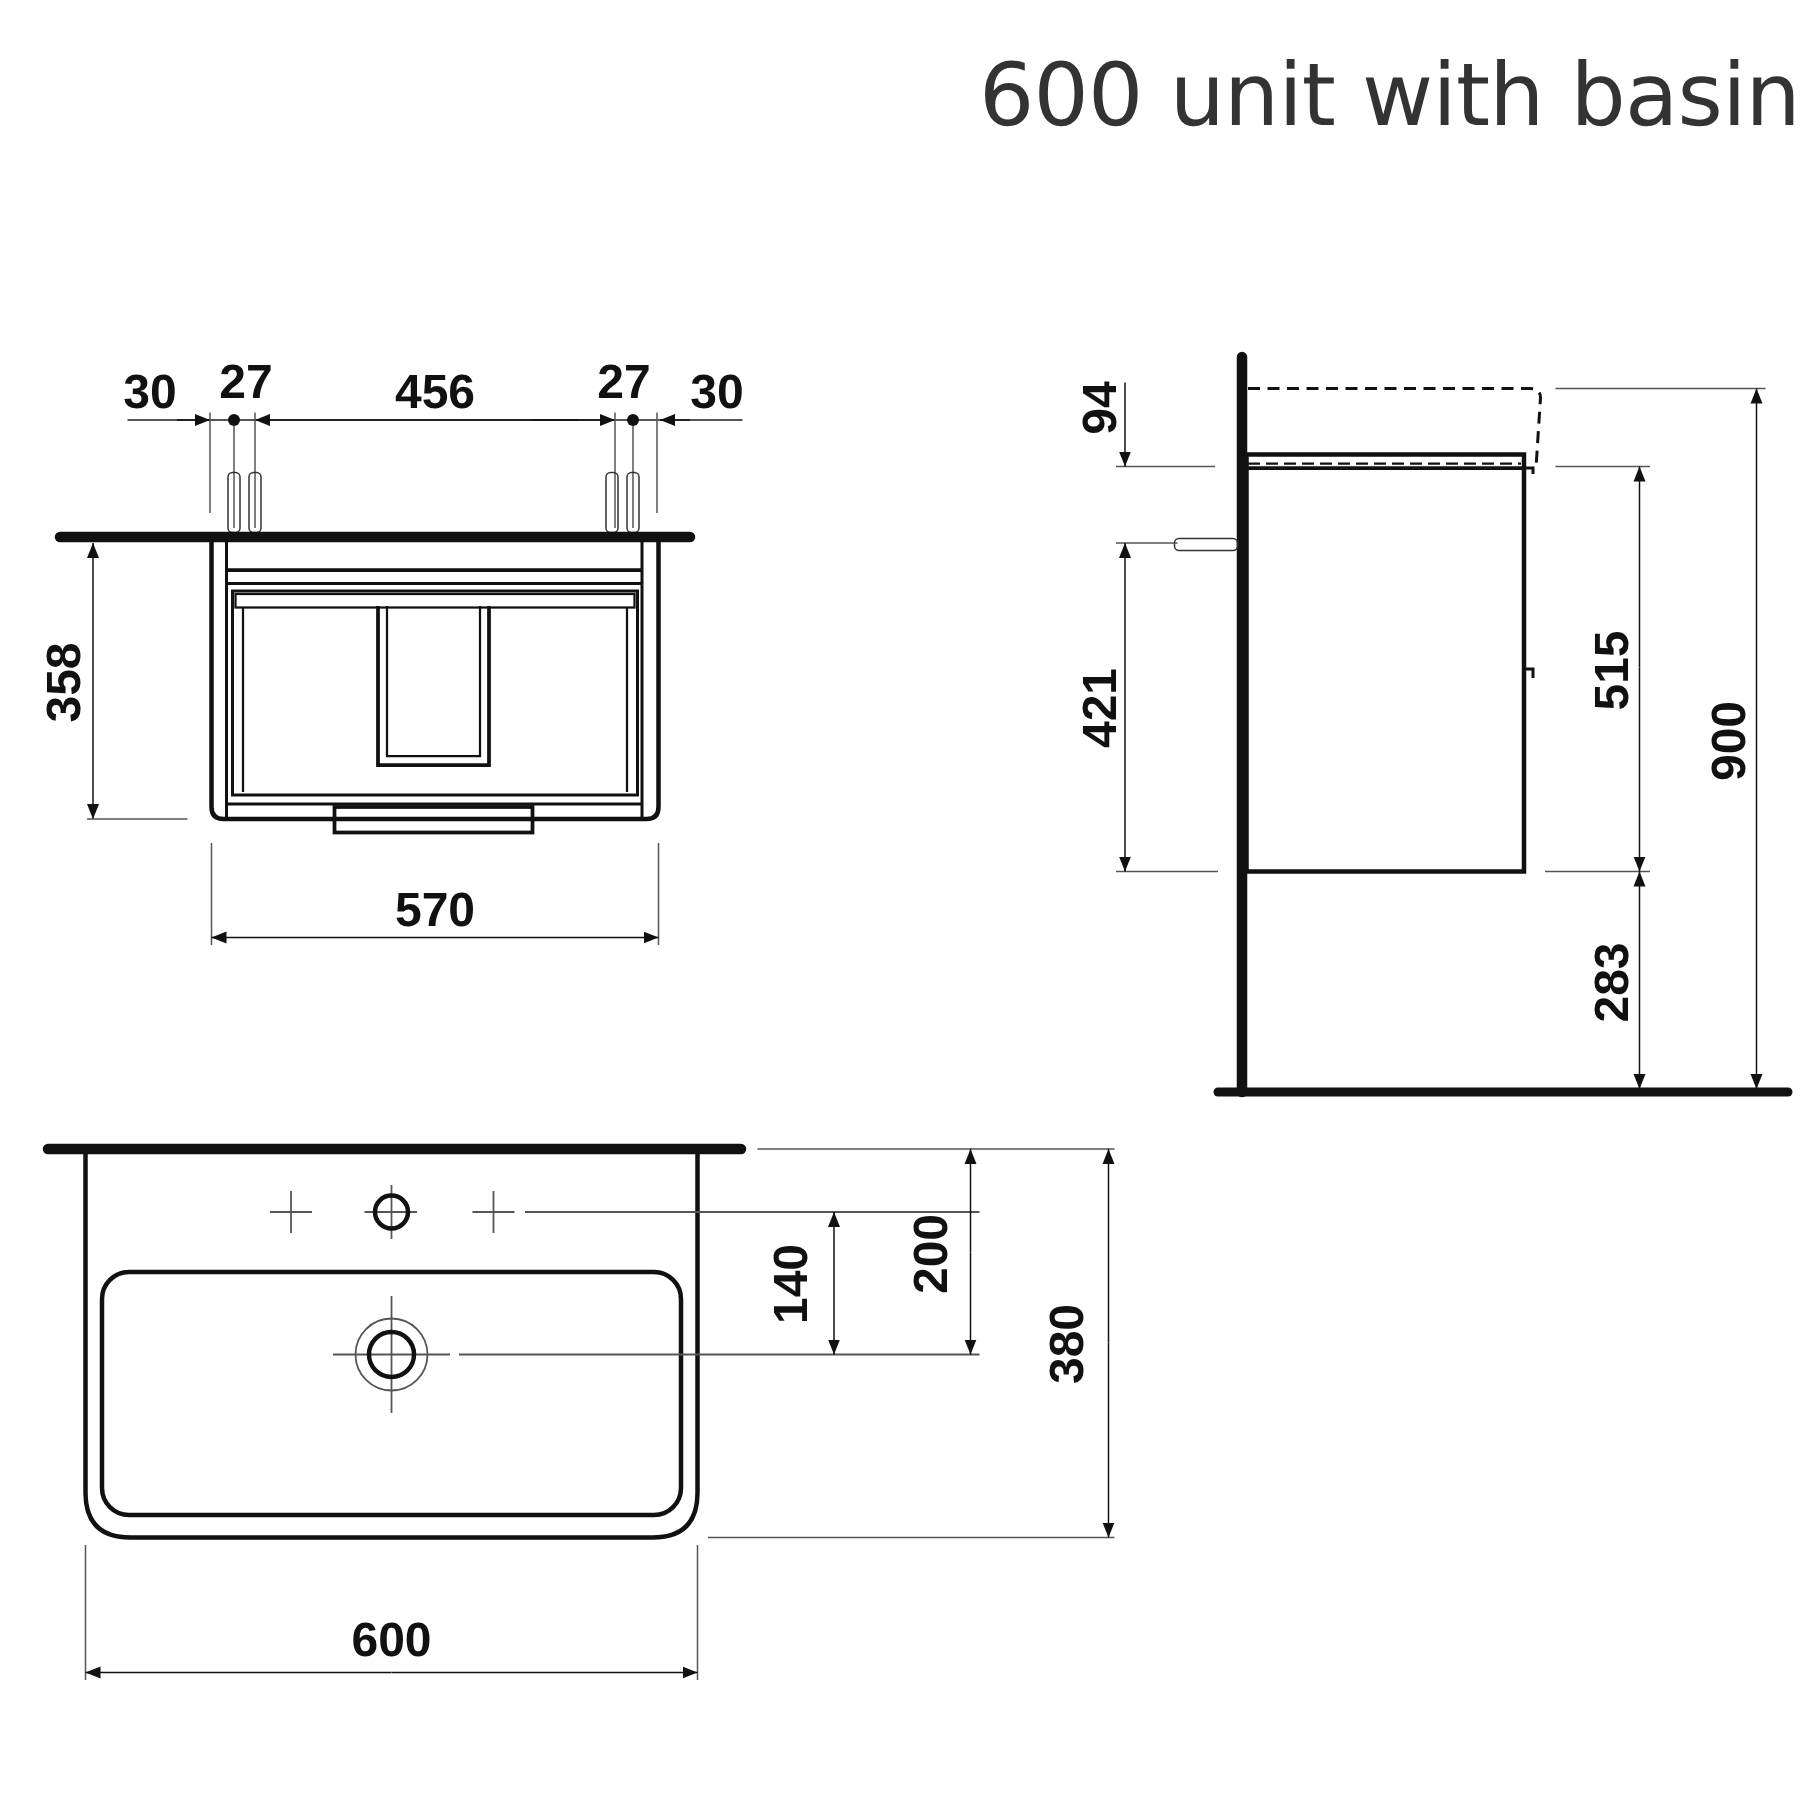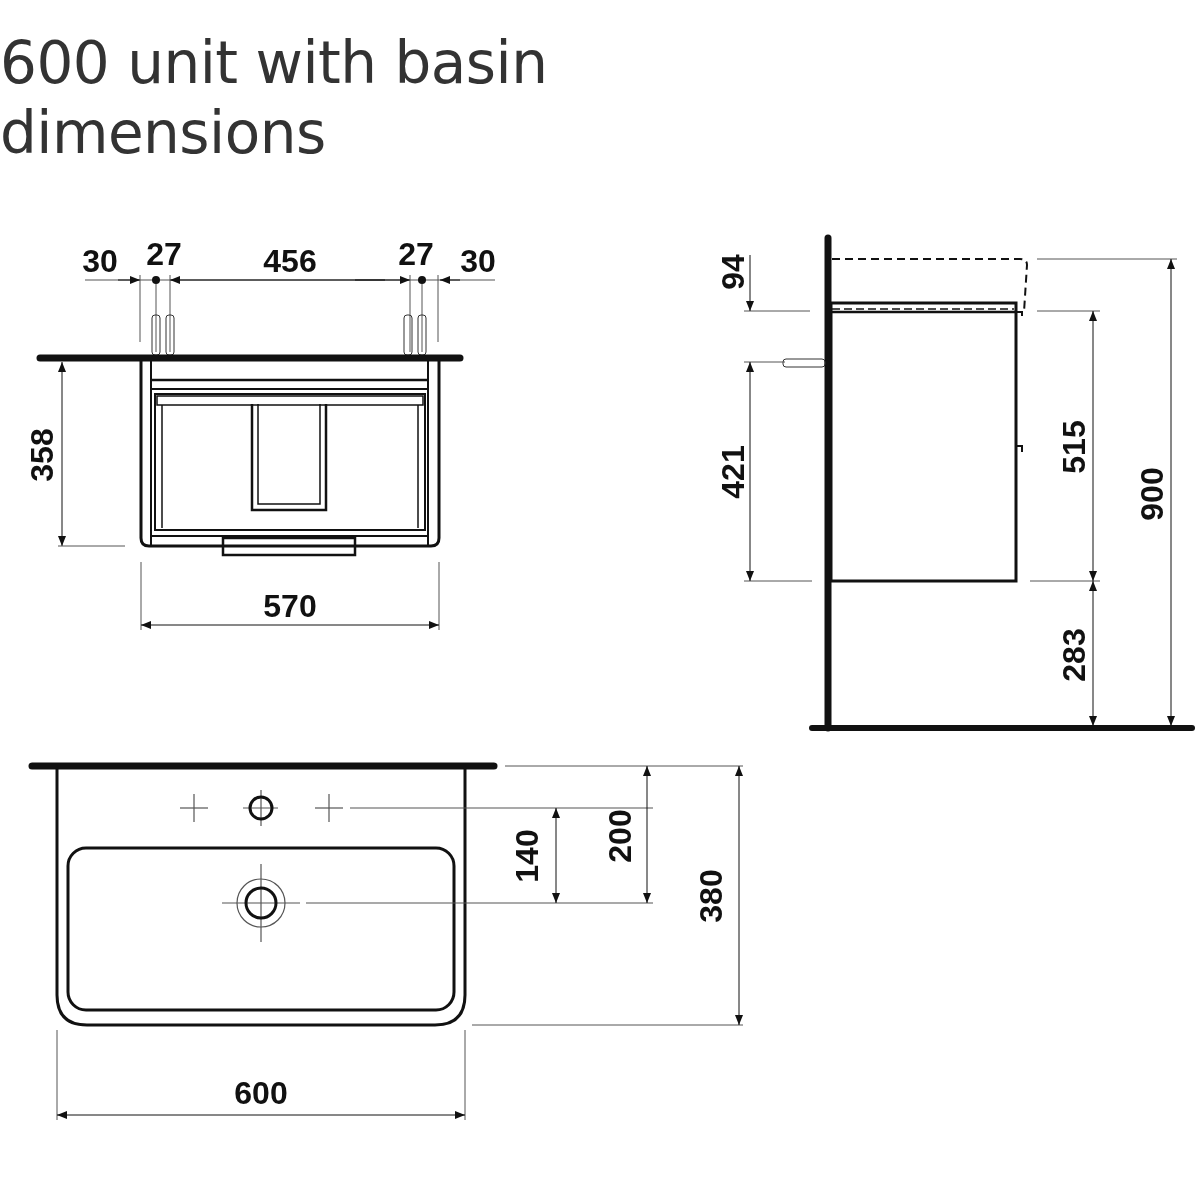--- a/index.html
+++ b/index.html
@@ -1,28 +1,27 @@
 <!DOCTYPE html>
 <html><head>
 <meta charset="utf-8">
 <style>
   html,body{margin:0;padding:0;background:#ffffff;}
   body{width:1200px;height:1200px;position:relative;overflow:hidden;}
-  .title{position:absolute;left:0;top:28px;width:1200px;text-align:left;
+  .title{position:absolute;left:0;top:28px;width:1200px;text-align:right;
     font-family:"DejaVu Sans",sans-serif;font-size:58px;line-height:70px;color:#333333;
     letter-spacing:-0.5px;}
   svg{position:absolute;left:0;top:0;}
   .dim{font-family:"Liberation Sans",sans-serif;font-weight:bold;font-size:32px;fill:#111;}
 </style>
 </head>
 <body>
 
 <div class="title">
   <div>600 unit with basin</div>
-  <div>dimensions</div>
 </div>
 
 <svg width="1200" height="1200" viewBox="0 0 1200 1200">
   <defs>
     <marker id="arr" viewBox="0 0 10 10" refX="10" refY="5" markerWidth="10" markerHeight="10" markerUnits="userSpaceOnUse" orient="auto-start-reverse">
       <path d="M0,1 L10,5 L0,9 Z" fill="#111"></path>
     </marker>
   </defs>
 
   <g stroke="#111" fill="none">

